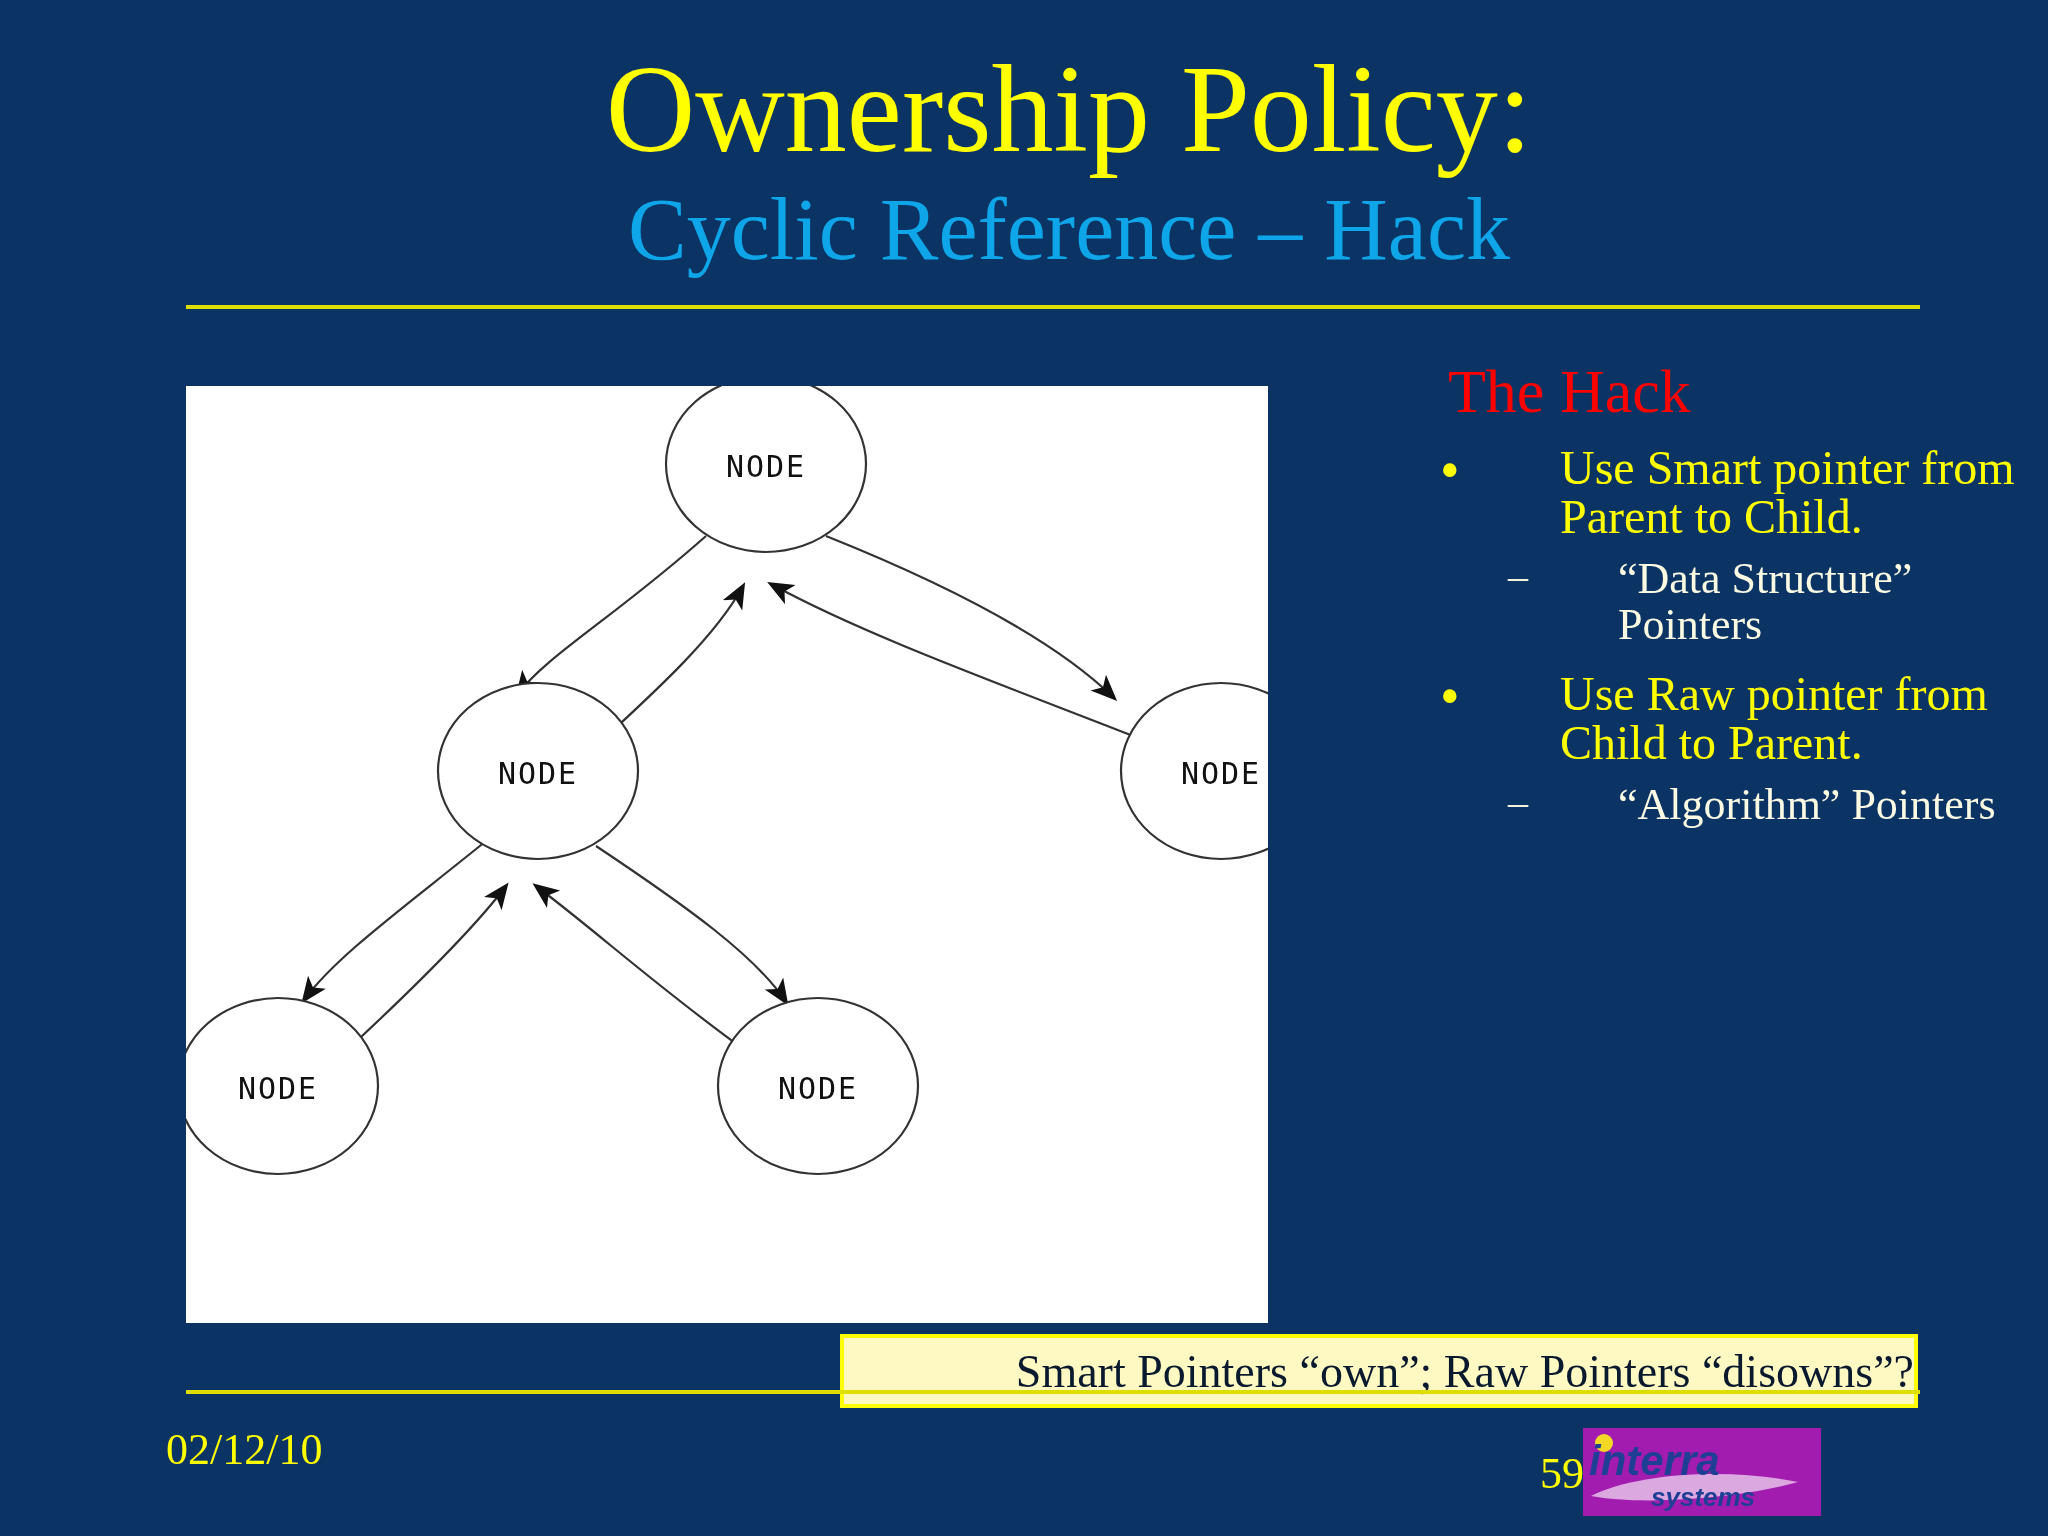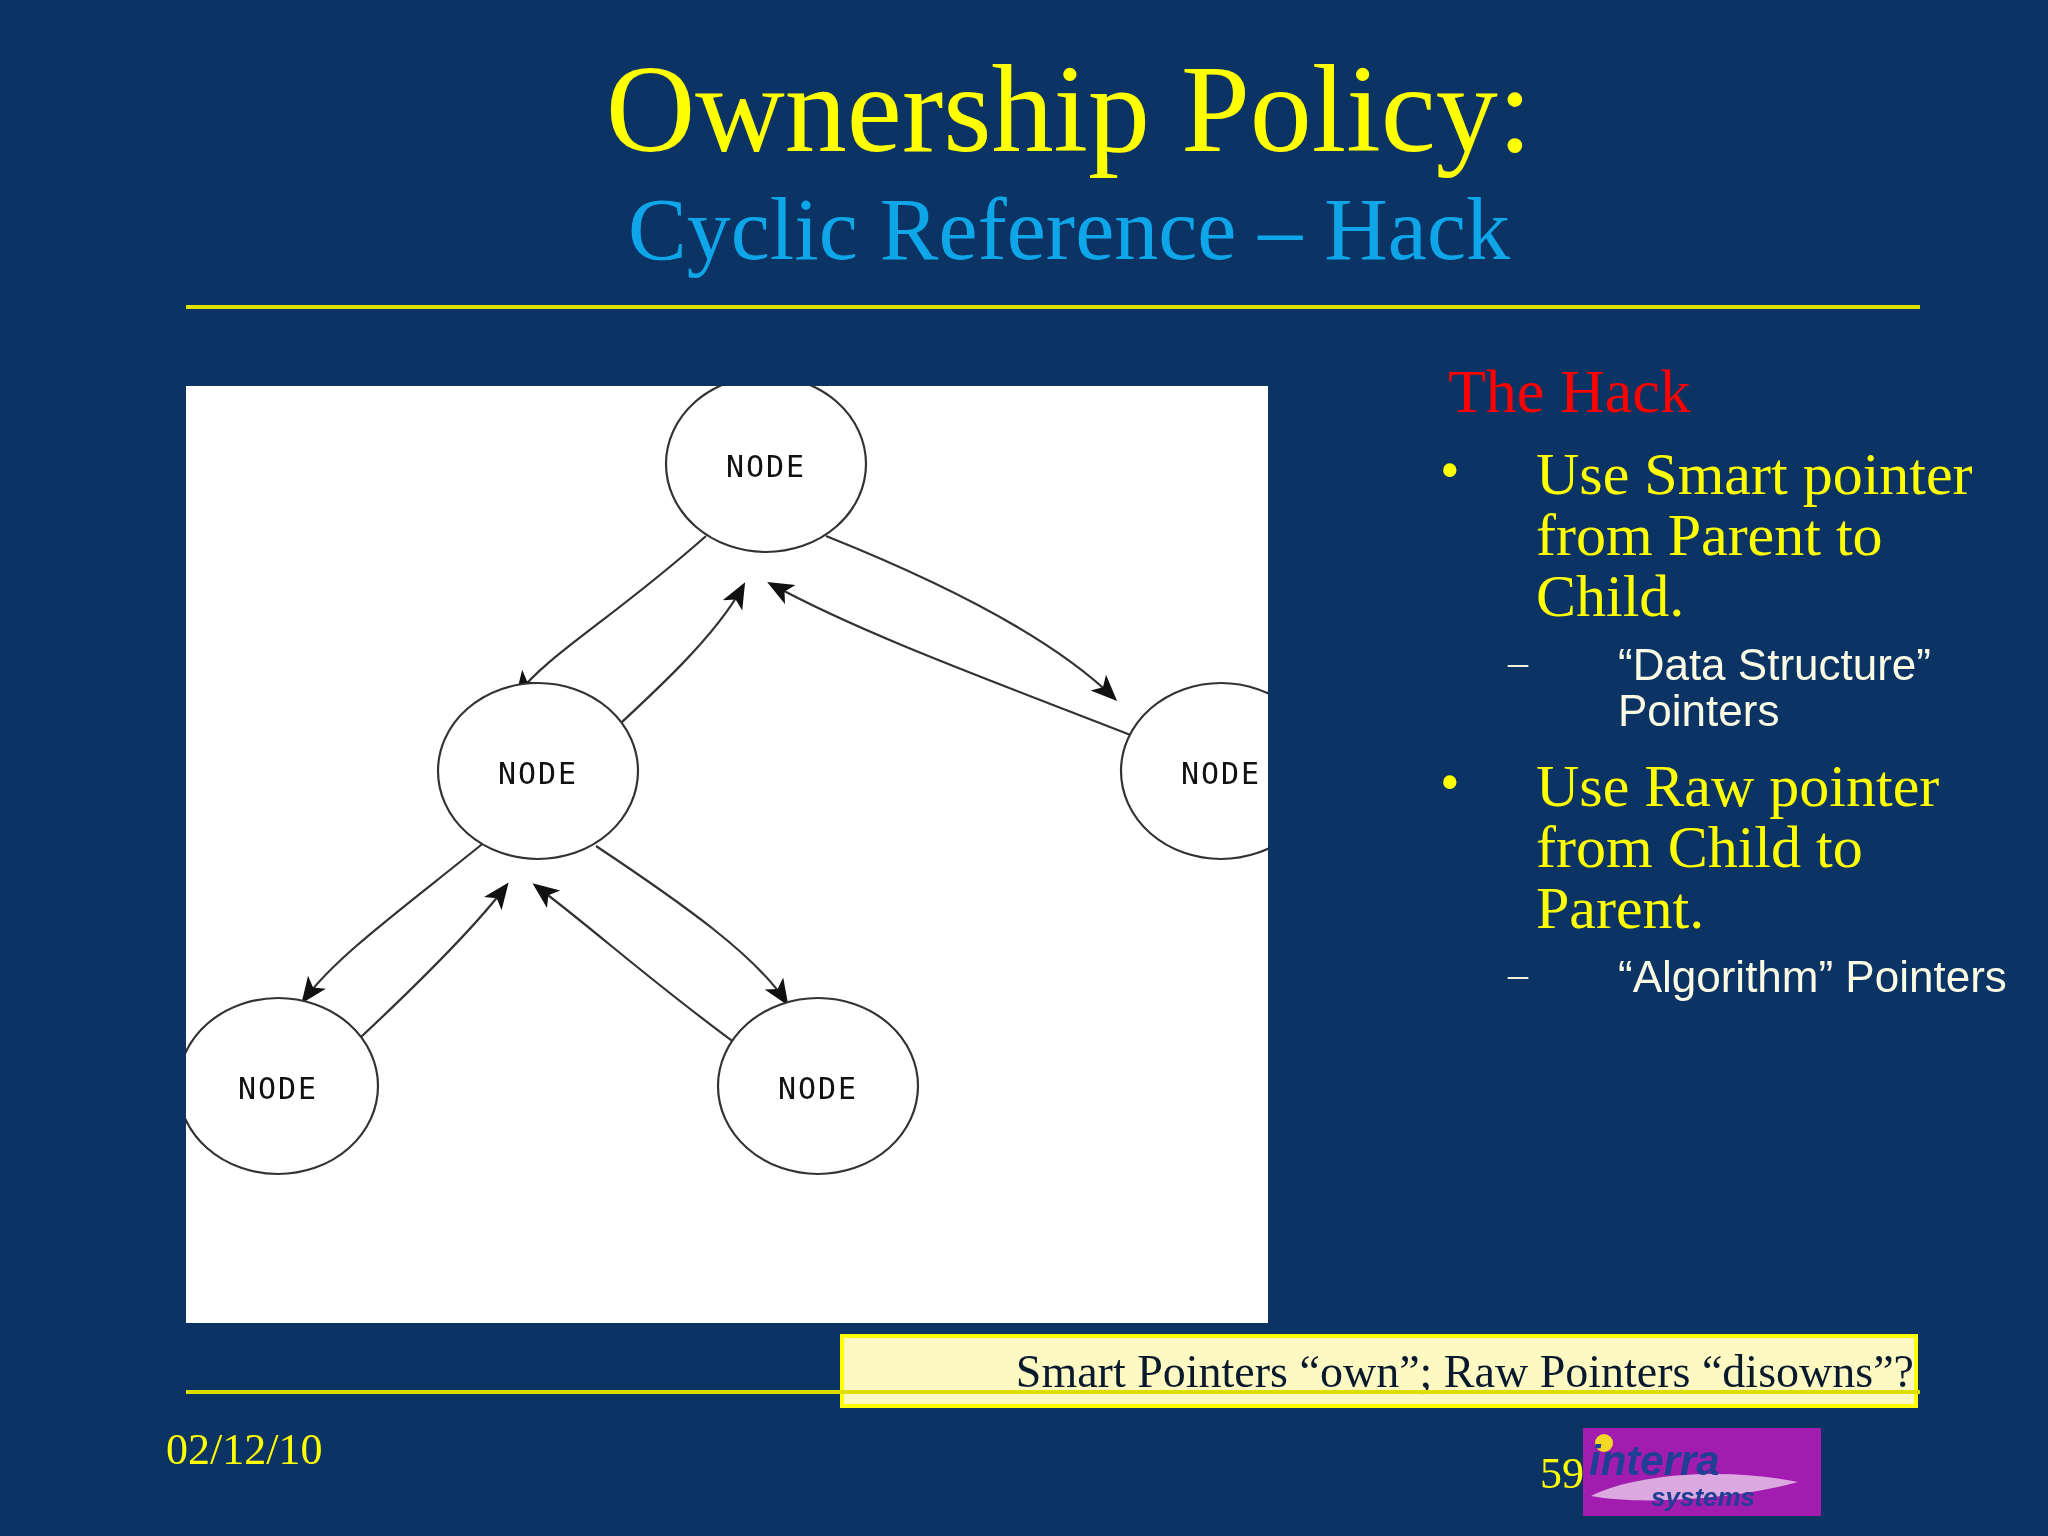--- a/index.html
+++ b/index.html
@@ -48,33 +48,33 @@
     font-family:"Liberation Serif", serif;margin-left:18px;
   }
   .bullet-row{
     display:flex;align-items:flex-start;margin-top:22px;
   }
   .bullet-dot{
     color:#ffff00;font-size:56px;line-height:0.95;width:96px;
     flex:0 0 96px;text-align:left;padding-left:10px;
   }
   .bullet-text{
-    color:#ffff00;font-size:60px;line-height:1.02;
-    font-family:"Liberation Serif", serif;flex:1 1 auto;
+    color:#ffff00;font-size:48px;line-height:1.02;
+    font-family:"Liberation Serif", serif;flex:1 1 auto;margin-left:24px;
   }
   .sub-row{
     display:flex;align-items:flex-start;margin-top:14px;
   }
   .sub-dash{
     color:#f2f2dd;font-size:40px;line-height:1.0;width:100px;
     flex:0 0 100px;text-align:left;padding-left:78px;
   }
   .sub-text{
     color:#fbfbe4;font-size:44px;line-height:1.05;
-    font-family:Liberation Sans, sans-serif;flex:1 1 auto;padding-left:10px;
+    font-family:Liberation Serif, serif;flex:1 1 auto;padding-left:10px;
   }
 
   
   .callout{
     position:absolute;left:840px;top:1334px;width:1078px;height:74px;
     border:4px solid #ffff00;background:#fef9c3;
     display:flex;align-items:center;justify-content:flex-end;
     box-sizing:border-box;
   }
   .callout-text{

